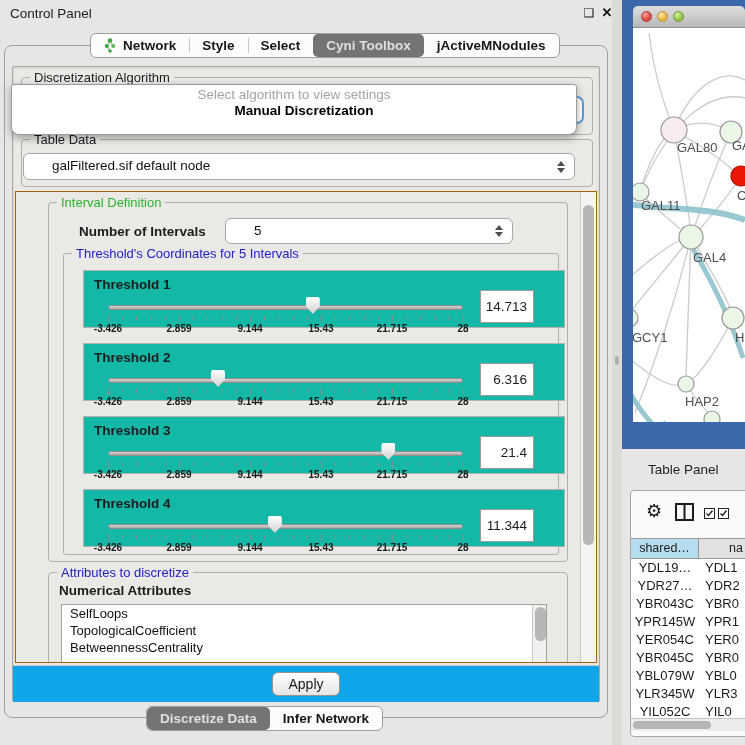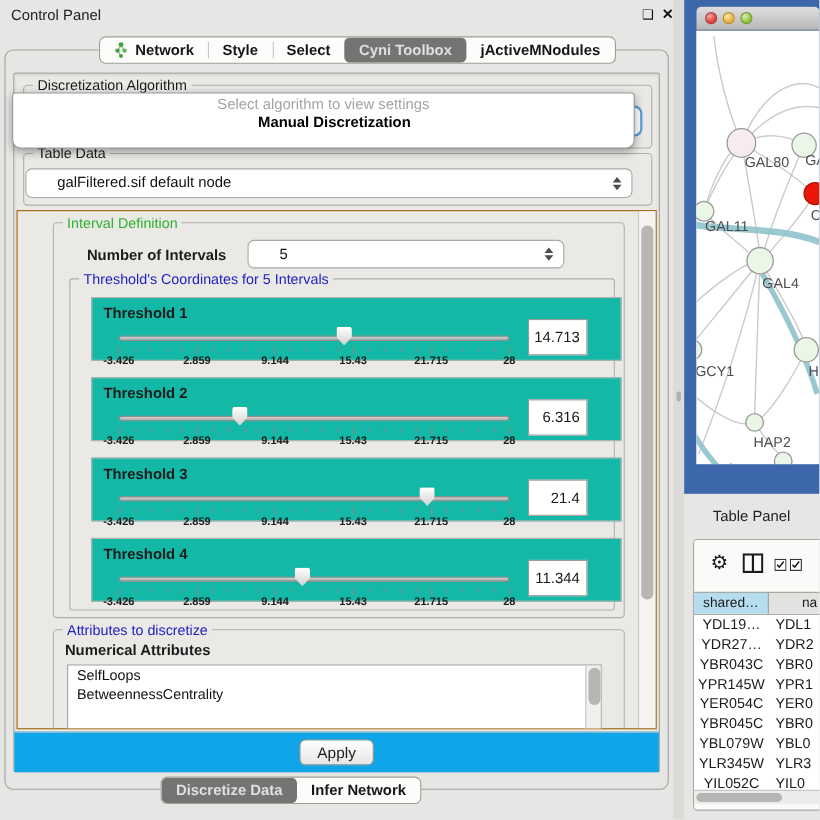--- a/index.html
+++ b/index.html
@@ -409,20 +409,21 @@
             <div class="valbox">11.344</div>
           </div>
         </div>
       </div>
 
       <div class="group attr-group">
         <span class="group-label glabel-blue">Attributes to discretize</span>
         <span class="attr-sub">Numerical Attributes</span>
         <div class="attr-list">
           <div class="attr-item">SelfLoops</div>
+            <div class="attr-item">TopologicalCoefficient</div>
             <div class="attr-item">BetweennessCentrality</div>
             <div class="vsb">
               <div class="vsb-thumb sb-list"></div>
             </div>
         </div>
       </div>
 
       <div class="vsb">
         <div class="vsb-thumb sb-main"></div>
       </div>

